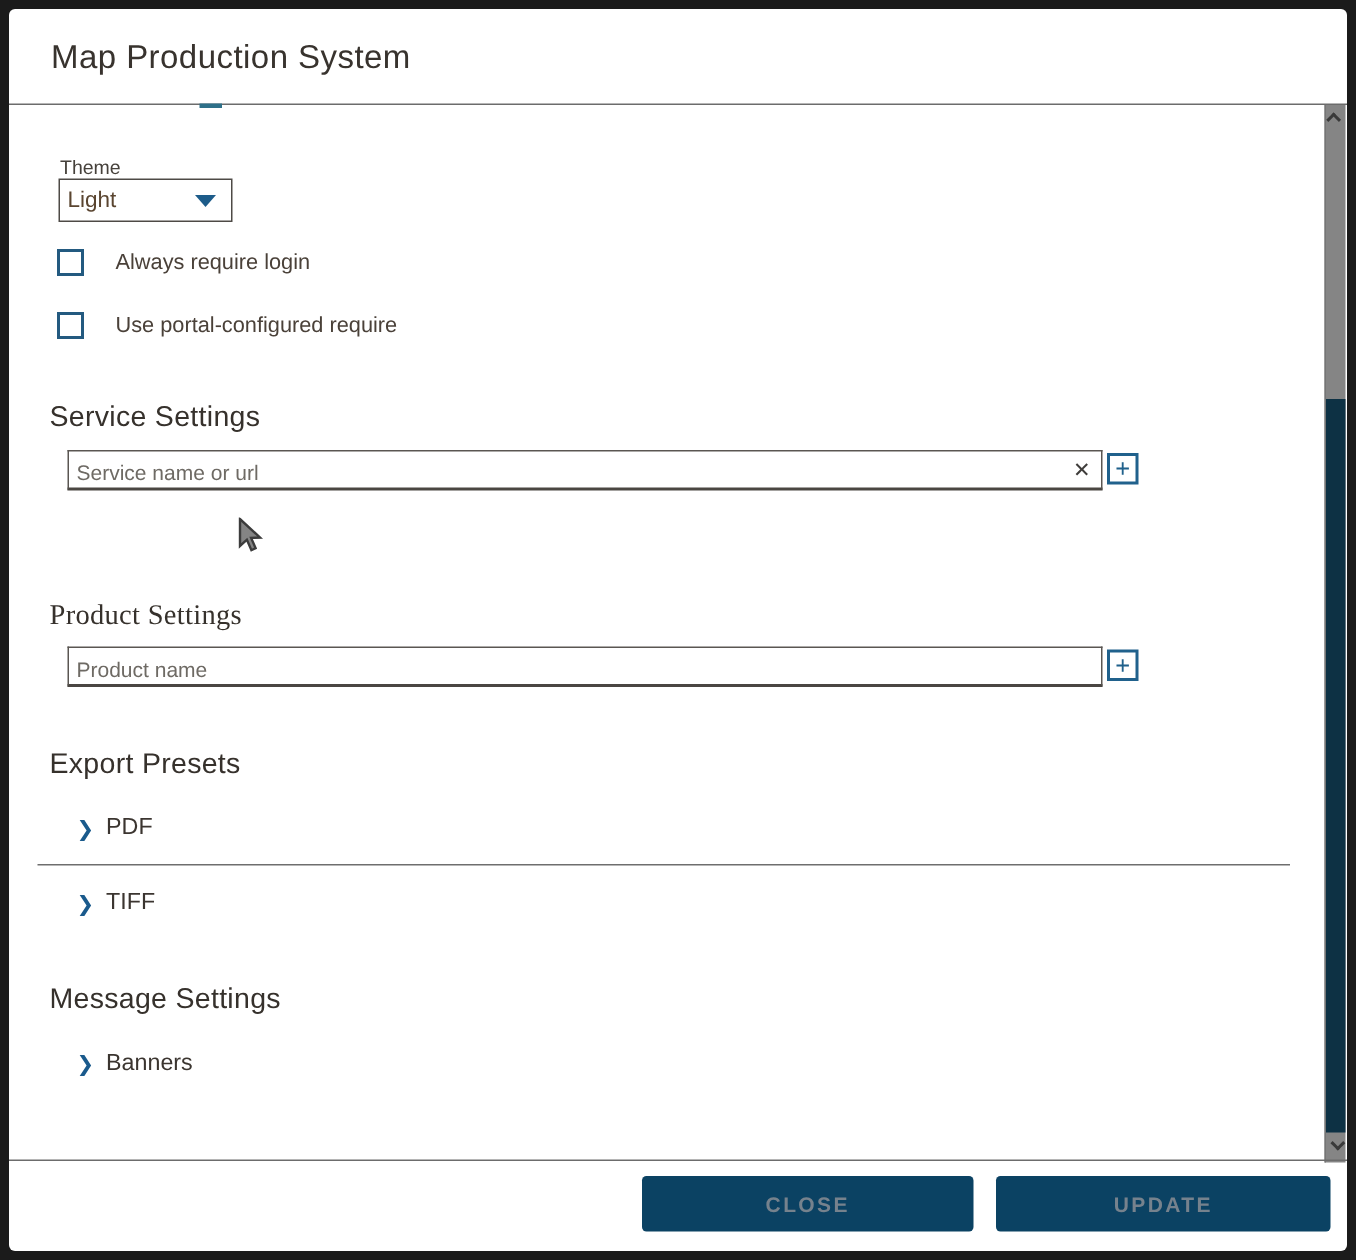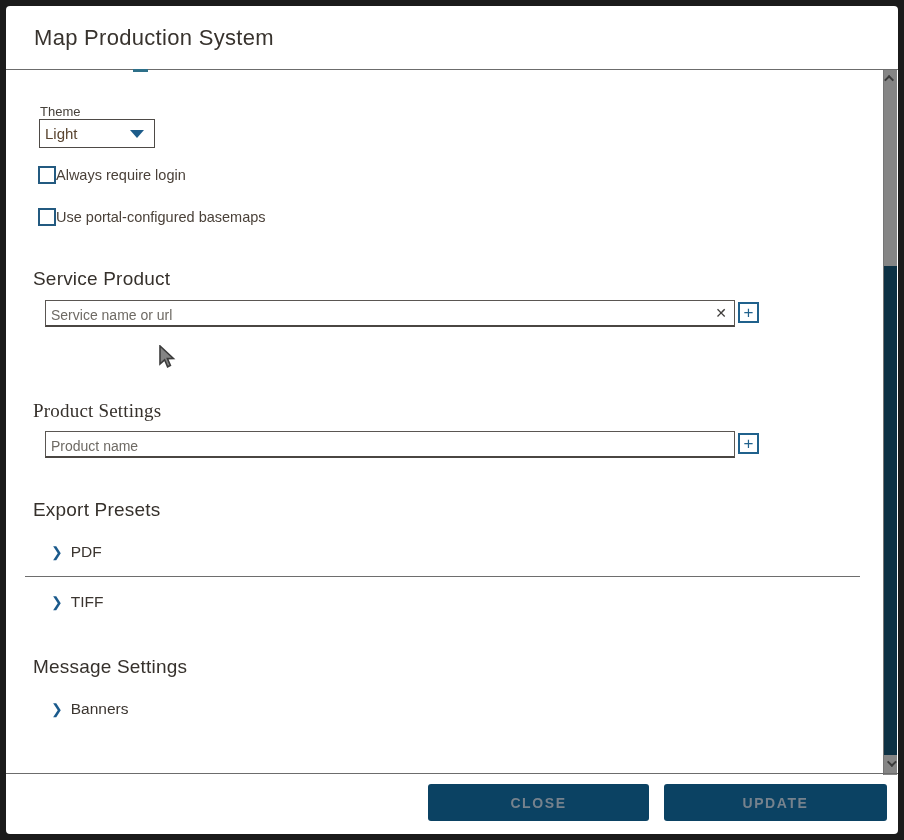--- a/index.html
+++ b/index.html
@@ -40,21 +40,21 @@
     width: 0; height: 0;
     border-left: 7px solid transparent; border-right: 7px solid transparent;
     border-top: 8px solid #1d5c8a;
   }
   
   .check-row { position: absolute; left: 32px; display: flex; align-items: center; }
   .checkbox {
     width: 18px; height: 18px; border: 2px solid #235a80; background: transparent;
     flex: 0 0 auto;
   }
-  .check-label { font-size: 14.5px; color: #4a4139; }
+  .check-label { margin-left: 21px; font-size: 14.5px; color: #4a4139; }
   
   .section-heading { position: absolute; left: 27px; font-size: 19px; color: #36312c; letter-spacing: 0.2px; }
   
   .text-input-wrap { position: absolute; left: 39px; width: 690px; height: 27px; }
   .text-input {
     width: 100%; height: 100%;
     background: transparent;
     border: 1px solid #5a5652; border-bottom: 2px solid #4a4642;
     font-family: "Liberation Sans", "DejaVu Sans", sans-serif;
     font-size: 14px; color: #4a463f; padding: 4px 26px 0 5px; outline: none;
@@ -126,24 +126,24 @@
     <span class="dropdown-value">Light</span>
     <span class="caret-down"></span>
   </div>
 
   <div class="check-row" style="top:160px;">
     <span class="checkbox"></span>
     <span class="check-label">Always require login</span>
   </div>
   <div class="check-row" style="top:202px;">
     <span class="checkbox"></span>
-    <span class="check-label">Use portal-configured basemaps</span>
+    <span class="check-label">Use portal-configured require</span>
   </div>
 
-  <div class="section-heading" style="top:262px;">Service Product</div>
+  <div class="section-heading" style="top:262px;">Service Settings</div>
   <div class="text-input-wrap" style="top:294px;">
     <input class="text-input" type="text" placeholder="Service name or url" style="">
     <span class="clear-x">✕</span>
   </div>
   <div class="add-btn" style="left:732px; top:296px;">
     <span>+</span>
   </div>
 
   <div class="section-heading" style="top:394px;font-family:Liberation Serif, serif;">Product Settings</div>
   <div class="text-input-wrap" style="top:425px;">

